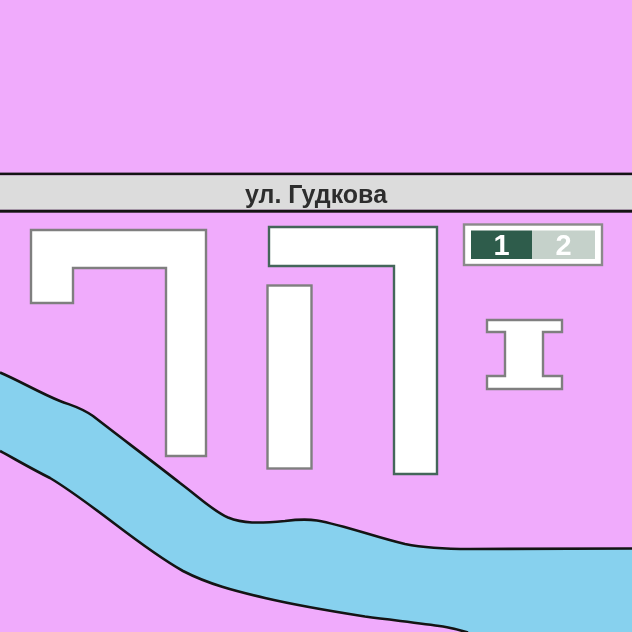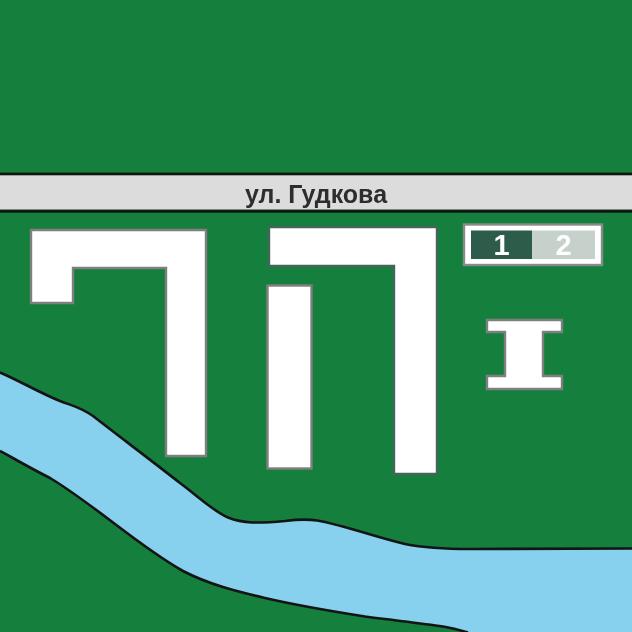--- a/index.html
+++ b/index.html
@@ -5,21 +5,21 @@
   html, body {
     margin: 0;
     padding: 0;
     background: #ffffff;
     font-family: "Liberation Sans", "DejaVu Sans", sans-serif;
   }
   .map-wrap {
     position: relative;
     width: 632px;
     height: 632px;
-    background: #15803d;
+    background: #f0abfc;
     overflow: hidden;
   }
   svg { display: block; }
 
   .street-line { fill: #141414; }
   .street-band-fill { fill: #dcdcdc; }
   .street-label {
     font-family: "Liberation Sans", "DejaVu Sans", sans-serif;
     font-size: 25px;
     font-weight: 700;

